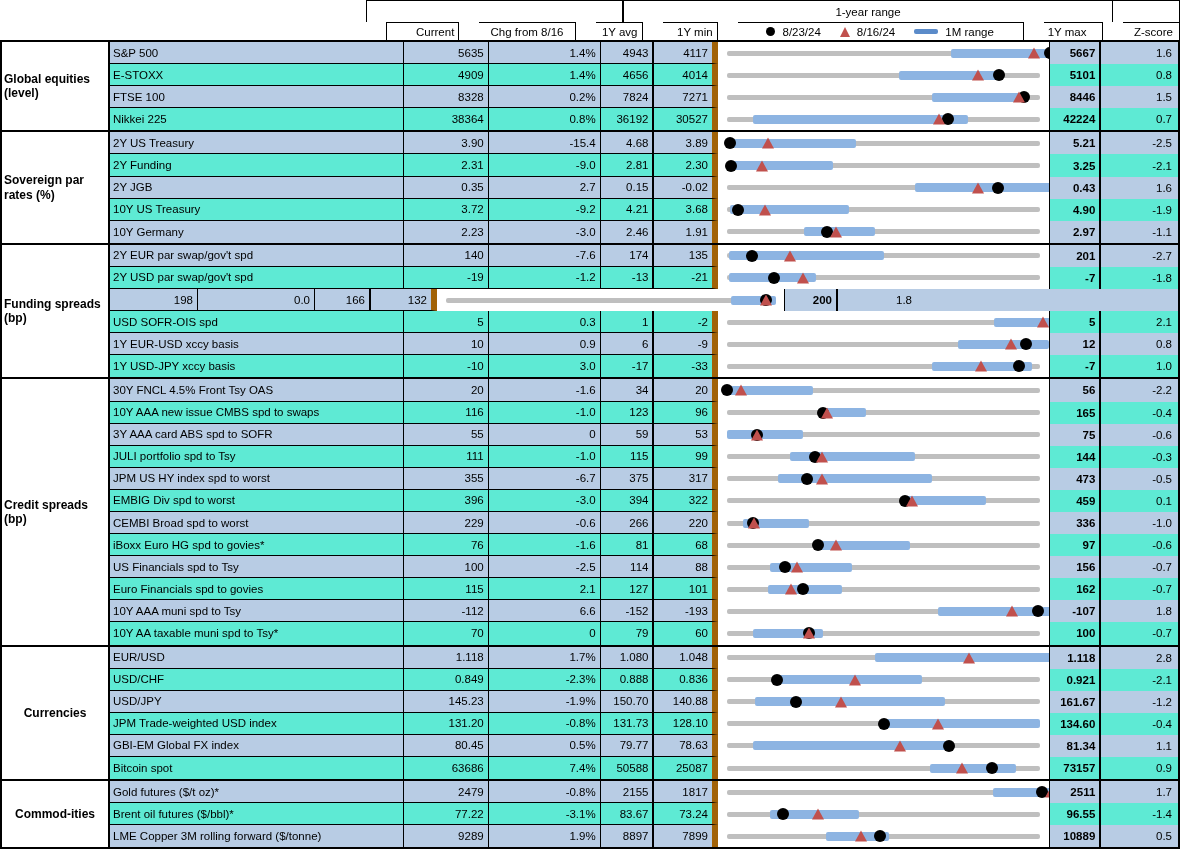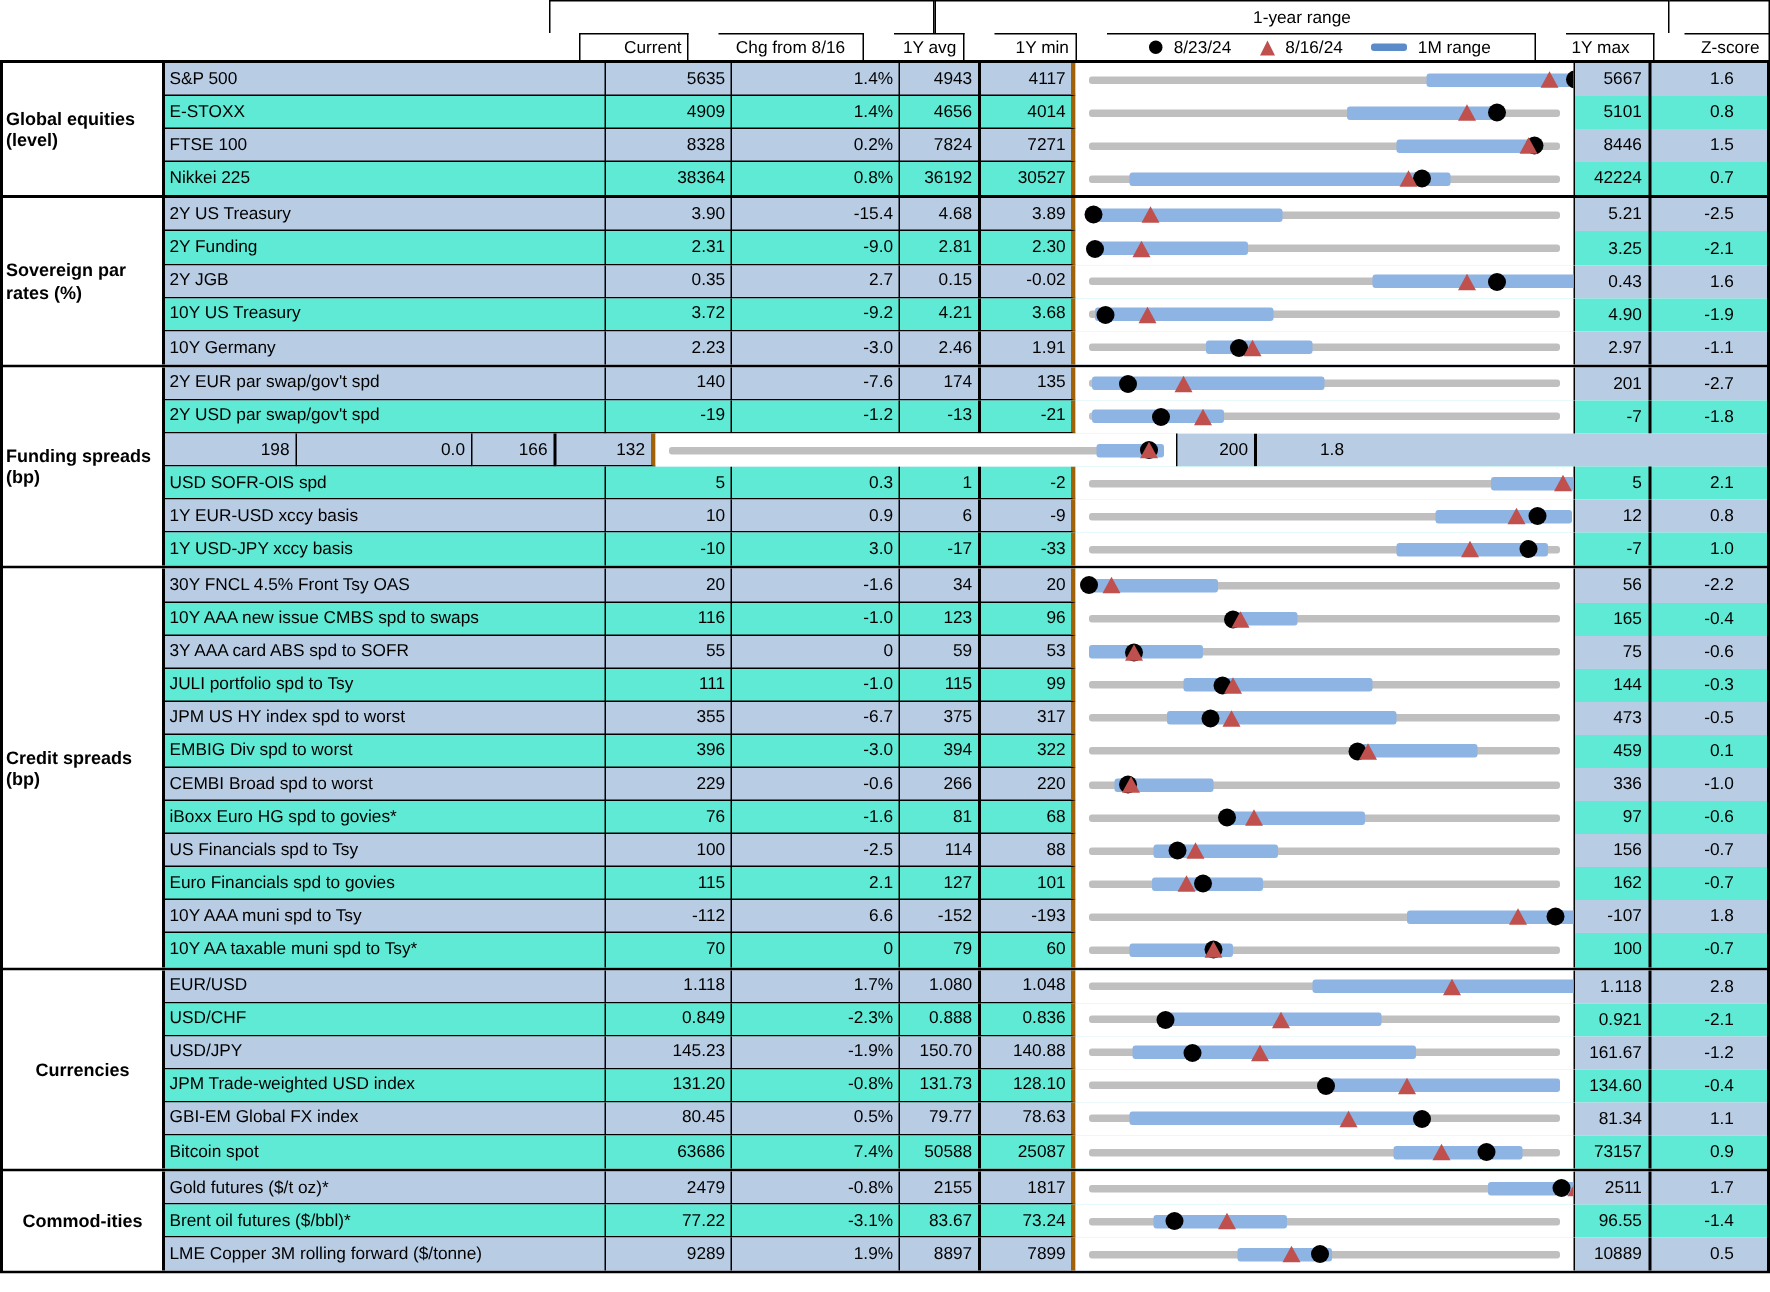--- a/index.html
+++ b/index.html
@@ -39,24 +39,24 @@
   .row{display:flex;height:22.1px;background:#5eead4;}
   .row.stripe{background:#B8CCE4;}
   .cell{box-sizing:border-box;height:100%;display:flex;align-items:center;font-size:11.5px;overflow:hidden;white-space:nowrap;}
   .bb{border-bottom:1px solid #000;}
   .row:last-child .bb{border-bottom:none;}
   .c-name{width:308px;padding-left:3px;border-right:1px solid #000;}
   .num{justify-content:flex-end;padding-right:4px;}
   .c-cur{width:88px;border-right:1px solid #000;}
   .c-chg{width:117px;border-right:1px solid #000;}
   .c-avg{width:56px;border-right:2px solid #000;}
-  .c-min{width:66px;border-right:3px solid #a16207;}
+  .c-min{width:66px;border-right:6px solid #a16207;}
   .c-chart{width:348px;border-right:1px solid #000;background:#fff;position:relative;}
-  .c-max{width:53px;border-right:2px solid #000;}
-  .c-z{width:80px;padding-right:22px;}
+  .c-max{width:53px;border-right:2px solid #000;font-weight:bold;}
+  .c-z{width:80px;padding-right:6px;}
   
   .track{position:absolute;left:9px;right:9px;top:50%;height:5px;margin-top:-2.5px;
          background:#BFBFBF;border-radius:2px;z-index:1;}
   .mbar{position:absolute;top:50%;height:9px;margin-top:-4.5px;background:#8DB4E2;border-radius:2px;z-index:2;}
   .mdot{position:absolute;top:50%;width:12px;height:12px;border-radius:50%;background:#000;
         transform:translate(-50%,-50%);z-index:3;}
   .mtri{position:absolute;top:50%;width:0;height:0;border-left:6px solid transparent;
         border-right:6px solid transparent;border-bottom:11px solid #C0504D;
         transform:translate(-50%,-50%);z-index:4;}
 </style>

